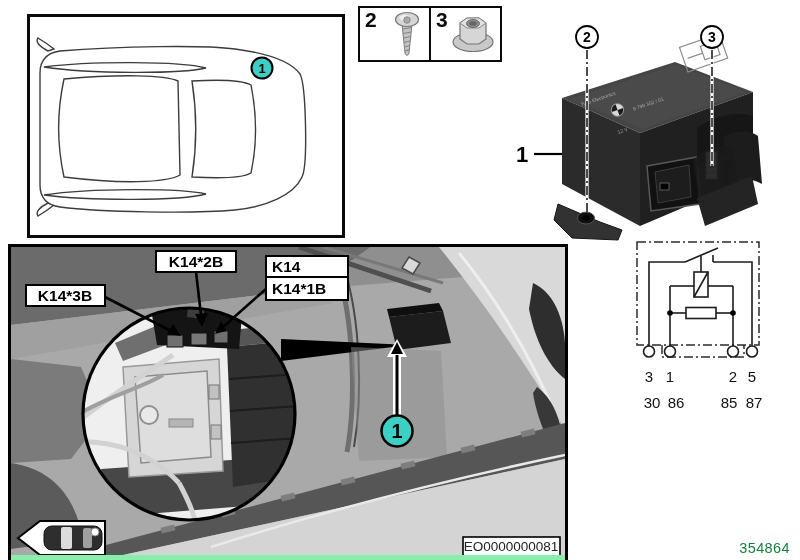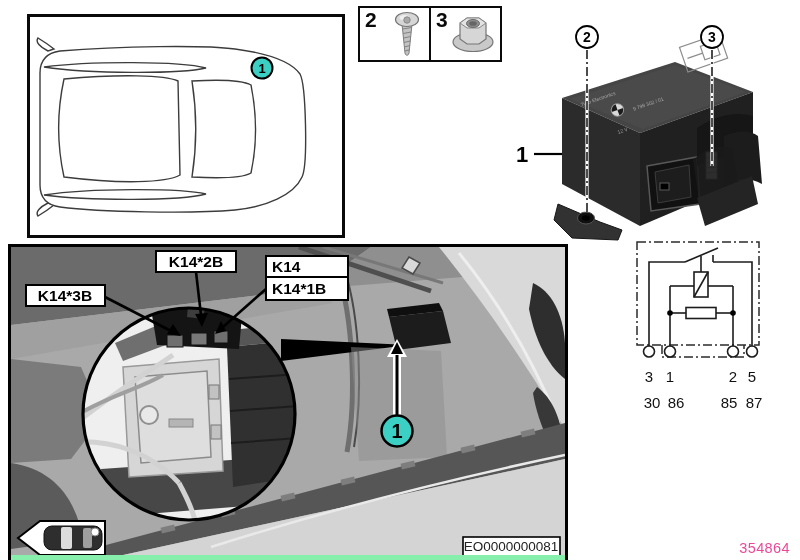--- a/index.html
+++ b/index.html
@@ -8,21 +8,21 @@
   .abs{position:absolute;box-sizing:border-box}
   .carbox{left:27px;top:14px;width:318px;height:224px;border:3px solid #0a0a0a;background:#fff;z-index:3}
   .hwbox{left:358px;top:6px;width:144px;height:56px;border:2px solid #0a0a0a;background:#fff;display:flex;z-index:2}
   .hwcell{position:relative;width:70px;height:100%}
   .hwcell + .hwcell{border-left:2px solid #0a0a0a}
   .hwnum{position:absolute;top:0px;left:5px;font-weight:bold;font-size:21px;color:#0a0a0a}
   .hwicon{position:absolute;right:4px;top:3px}
   .relaysvg{left:500px;top:8px;z-index:1}
   .schsvg{left:615px;top:236px;z-index:1}
   .panel{left:8px;top:244px;width:560px;height:394px;border:3px solid #000;background:#86efac;z-index:2}
-  .docnum{right:10px;bottom:4px;font-size:14.5px;color:#ec4899;letter-spacing:.4px;z-index:4}
+  .docnum{right:10px;bottom:4px;font-size:14.5px;color:#15803d;letter-spacing:.4px;z-index:4}
   svg text{font-family:"Liberation Sans",sans-serif}
   .callout-txt{font-weight:bold;fill:#000}
   .lbl{font-weight:bold;font-size:15.5px;fill:#000}
   .pins{font-size:15px;fill:#111}
 </style>
 </head>
 <body>
 
 <div class="stage">
 

